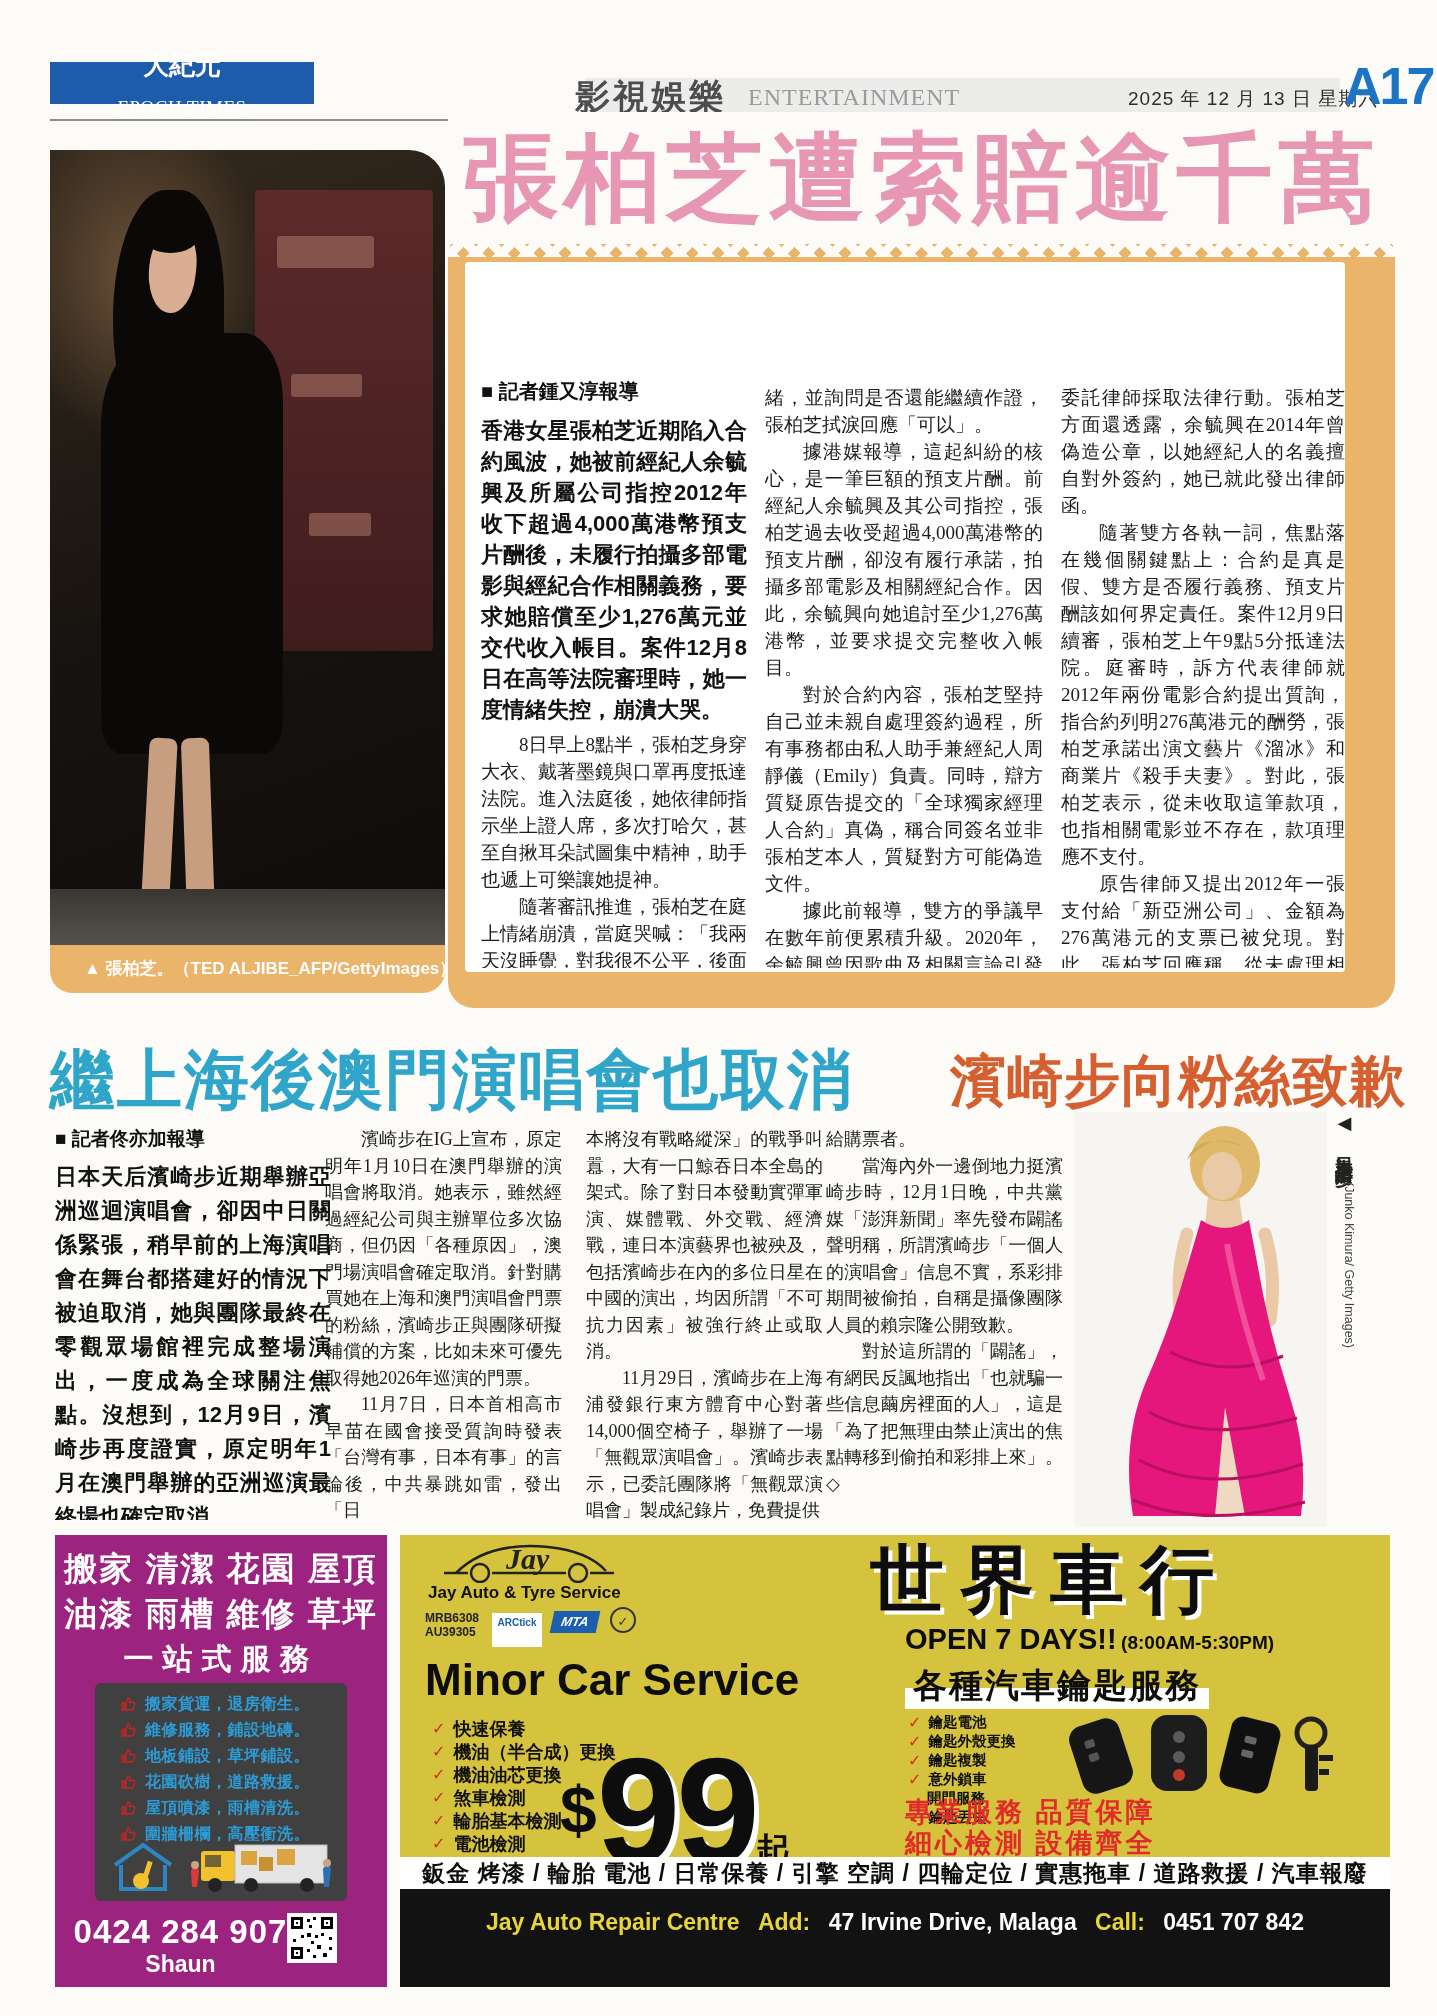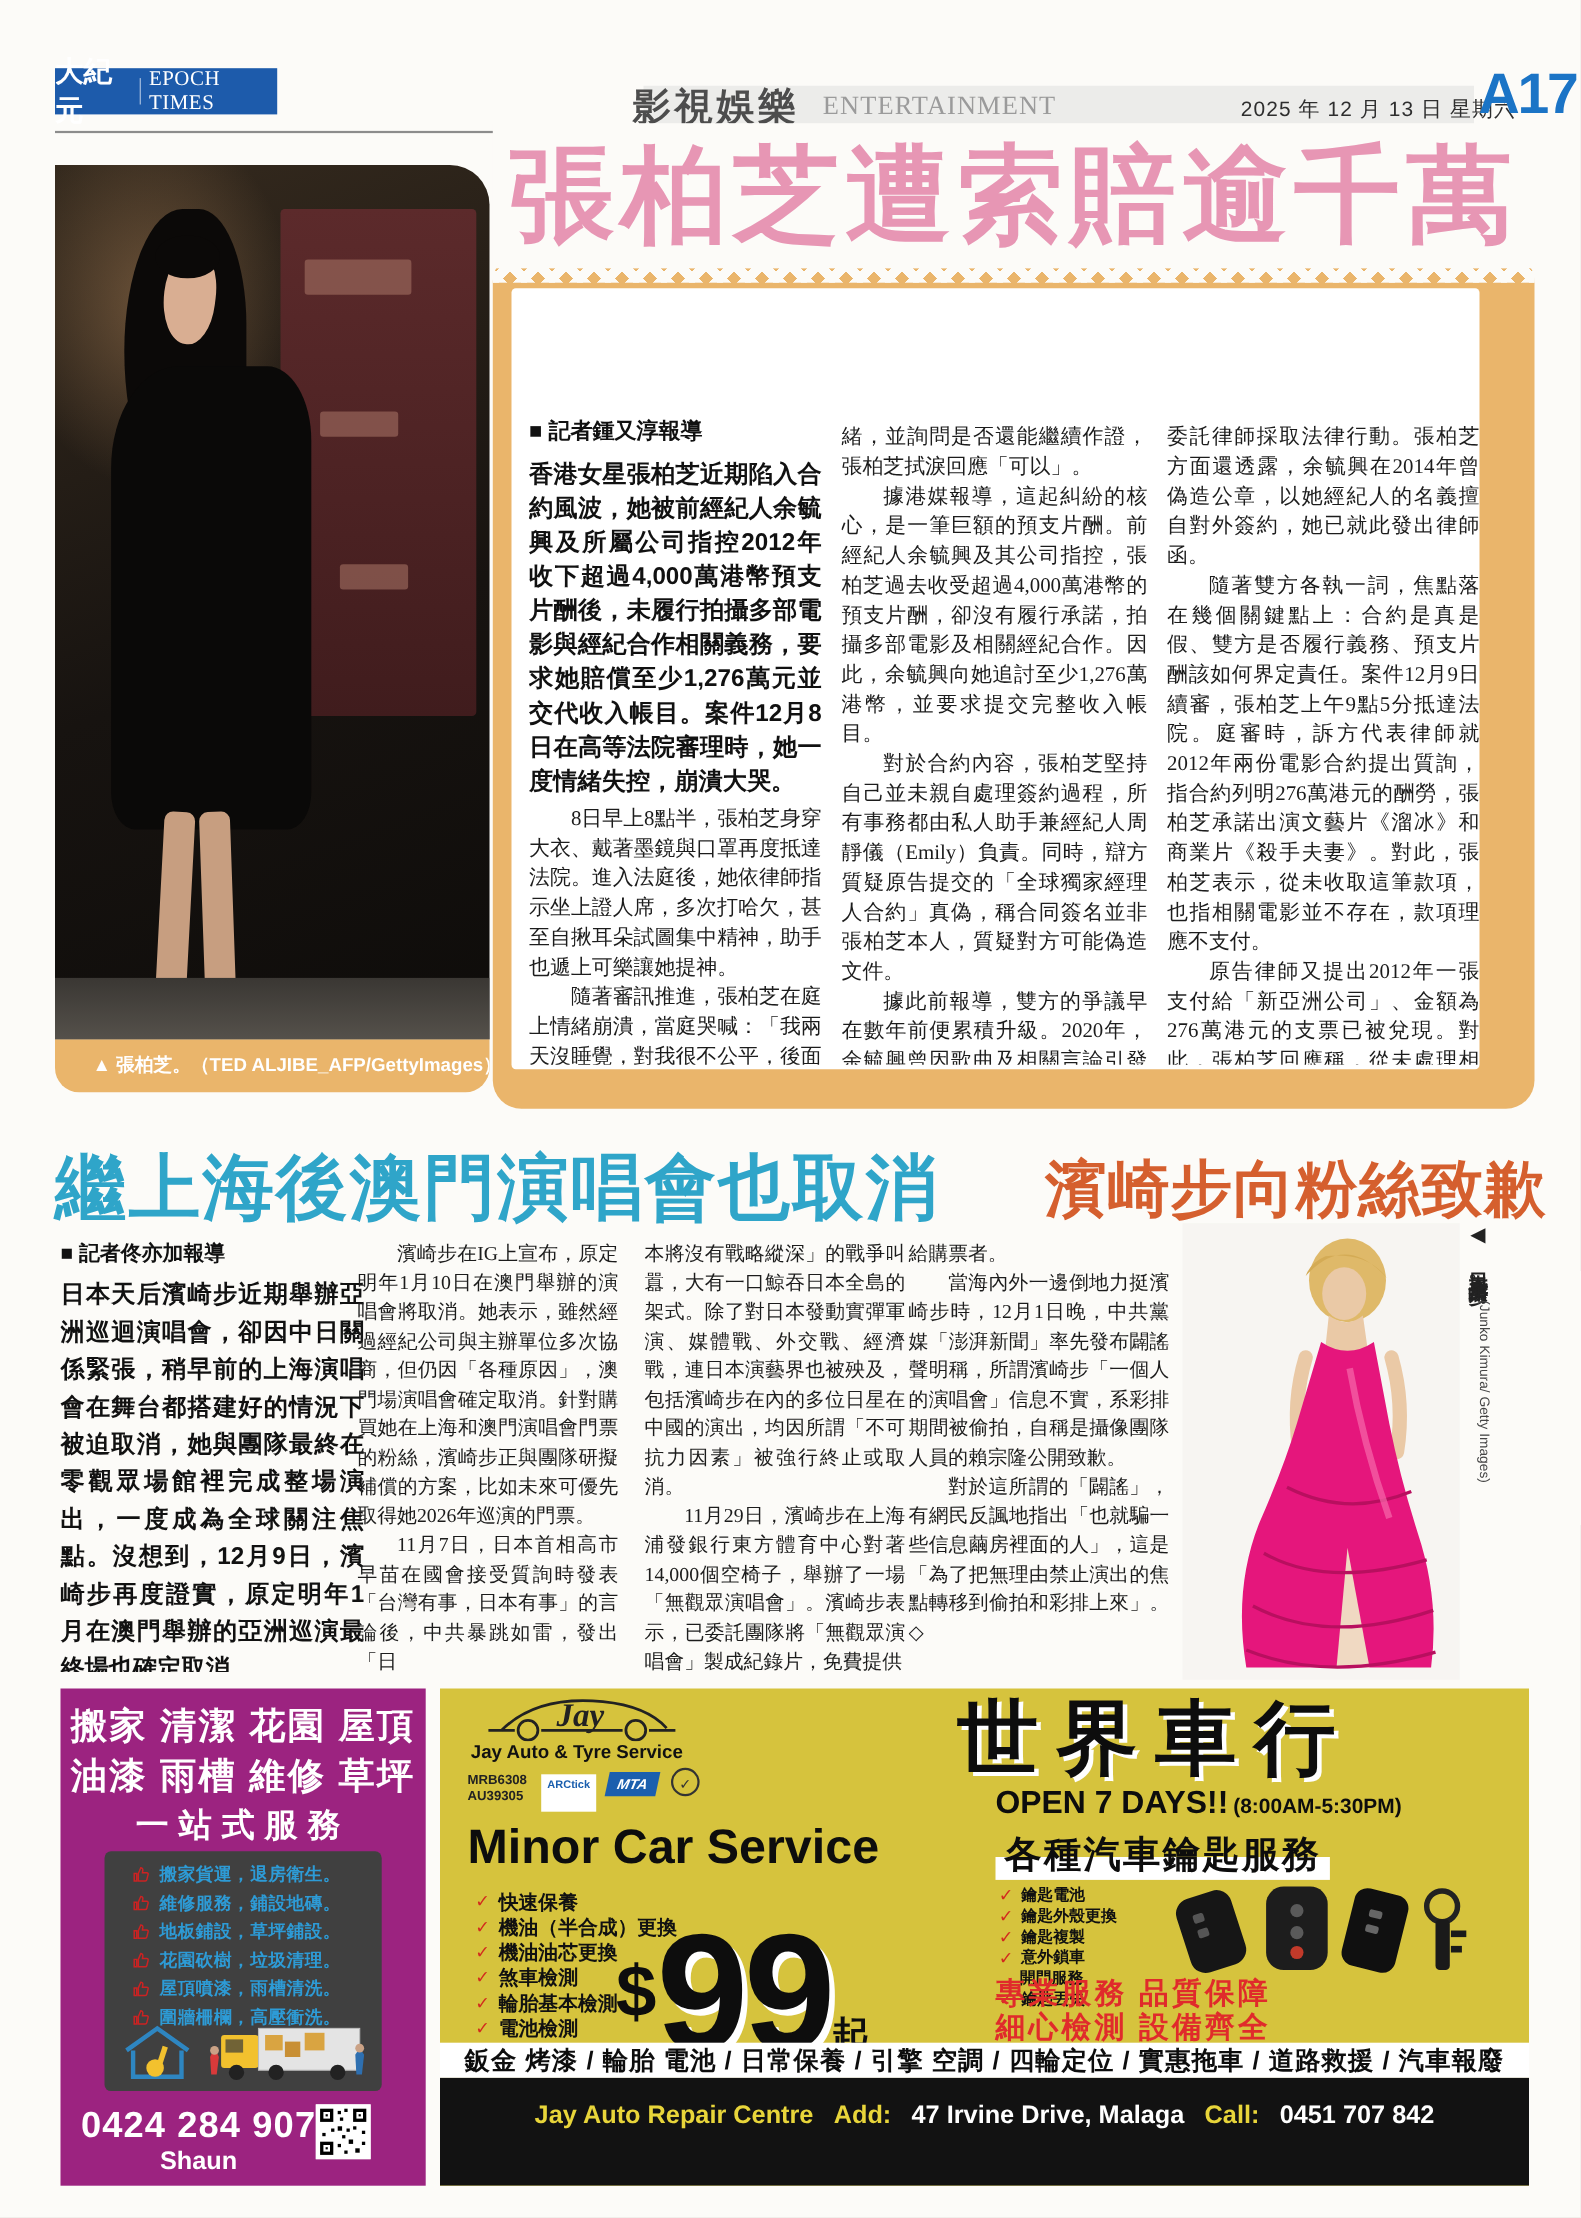--- a/index.html
+++ b/index.html
@@ -1,22 +1,22 @@
 <!DOCTYPE html>
 <html><head>
 <meta charset="utf-8">
 <style>
   html,body{margin:0;padding:0;background:#e9e7e2;}
   .page{position:relative;width:1437px;height:2016px;background:#fcfbf8;margin:0 auto;
         font-family:"Liberation Sans","DejaVu Sans",sans-serif;overflow:hidden;}
   [data-interactable]{box-sizing:border-box;}
 
   
-  .logo-box{position:absolute;left:50px;top:62px;width:202px;height:42px;background:#1d5bab;
-            display:flex;align-items:center;justify-content:center;gap:7px;}
+  .logo-box{position:absolute;left:50px;top:62px;width:264px;height:42px;background:#1d5bab;
+            display:flex;align-items:center;justify-content:center;gap:7px;flex-direction:column;}
   .logo-cn{color:#fff;font-weight:900;font-size:26px;font-family:"Liberation Serif",serif;}
   .logo-divider{width:1px;height:24px;background:#ffffffaa;}
   .logo-en{color:#fff;font-size:19px;font-family:"Liberation Serif","DejaVu Serif",serif;letter-spacing:.5px;}
   .gray-band{position:absolute;left:585px;top:78px;width:755px;height:40px;background:#ececea;}
   .section-cn{position:absolute;left:575px;top:74px;font-size:35px;font-weight:900;color:#4d4d4d;letter-spacing:3px;}
   .section-en{position:absolute;left:748px;top:84px;font-size:24px;color:#9b9b9b;
               font-family:"Liberation Serif","DejaVu Serif",serif;letter-spacing:1px;}
   .hdr-date{position:absolute;left:1128px;top:86px;font-size:19px;color:#2e2e2e;letter-spacing:1px;}
   .pageno{position:absolute;left:1344px;top:56px;font-size:52px;font-weight:900;color:#1b74c6;letter-spacing:-2px;}
   .header-rule{position:absolute;left:50px;top:119px;width:1340px;height:2px;background:#8c8c8c;}
@@ -263,21 +263,21 @@
       <div class="adp-row" data-interactable="false">
         <svg width="18" height="18" viewBox="0 0 24 24" data-interactable="false">
             <path d="M7 11v9H4v-9h3zm2 9V11l3-7c1.6 0 2.6 1.1 2.5 2.6L14 10h5.4c1 0 1.8 1 1.5 2l-1.6 6.4c-.2.9-1 1.6-2 1.6H9z" fill="none" stroke="#cc2222" stroke-width="1.8"></path>
           </svg>
         <span class="txt" data-interactable="false">地板鋪設，草坪鋪設。</span>
         </div>
       <div class="adp-row" data-interactable="false">
         <svg width="18" height="18" viewBox="0 0 24 24" data-interactable="false">
             <path d="M7 11v9H4v-9h3zm2 9V11l3-7c1.6 0 2.6 1.1 2.5 2.6L14 10h5.4c1 0 1.8 1 1.5 2l-1.6 6.4c-.2.9-1 1.6-2 1.6H9z" fill="none" stroke="#cc2222" stroke-width="1.8"></path>
           </svg>
-        <span class="txt" data-interactable="false">花園砍樹，垃圾清理。</span>
+        <span class="txt" data-interactable="false">花園砍樹，道路救援。</span>
         </div>
       <div class="adp-row" data-interactable="false">
         <svg width="18" height="18" viewBox="0 0 24 24" data-interactable="false">
             <path d="M7 11v9H4v-9h3zm2 9V11l3-7c1.6 0 2.6 1.1 2.5 2.6L14 10h5.4c1 0 1.8 1 1.5 2l-1.6 6.4c-.2.9-1 1.6-2 1.6H9z" fill="none" stroke="#cc2222" stroke-width="1.8"></path>
           </svg>
         <span class="txt" data-interactable="false">屋頂噴漆，雨槽清洗。</span>
         </div>
       <div class="adp-row" data-interactable="false">
         <svg width="18" height="18" viewBox="0 0 24 24" data-interactable="false">
             <path d="M7 11v9H4v-9h3zm2 9V11l3-7c1.6 0 2.6 1.1 2.5 2.6L14 10h5.4c1 0 1.8 1 1.5 2l-1.6 6.4c-.2.9-1 1.6-2 1.6H9z" fill="none" stroke="#cc2222" stroke-width="1.8"></path>

